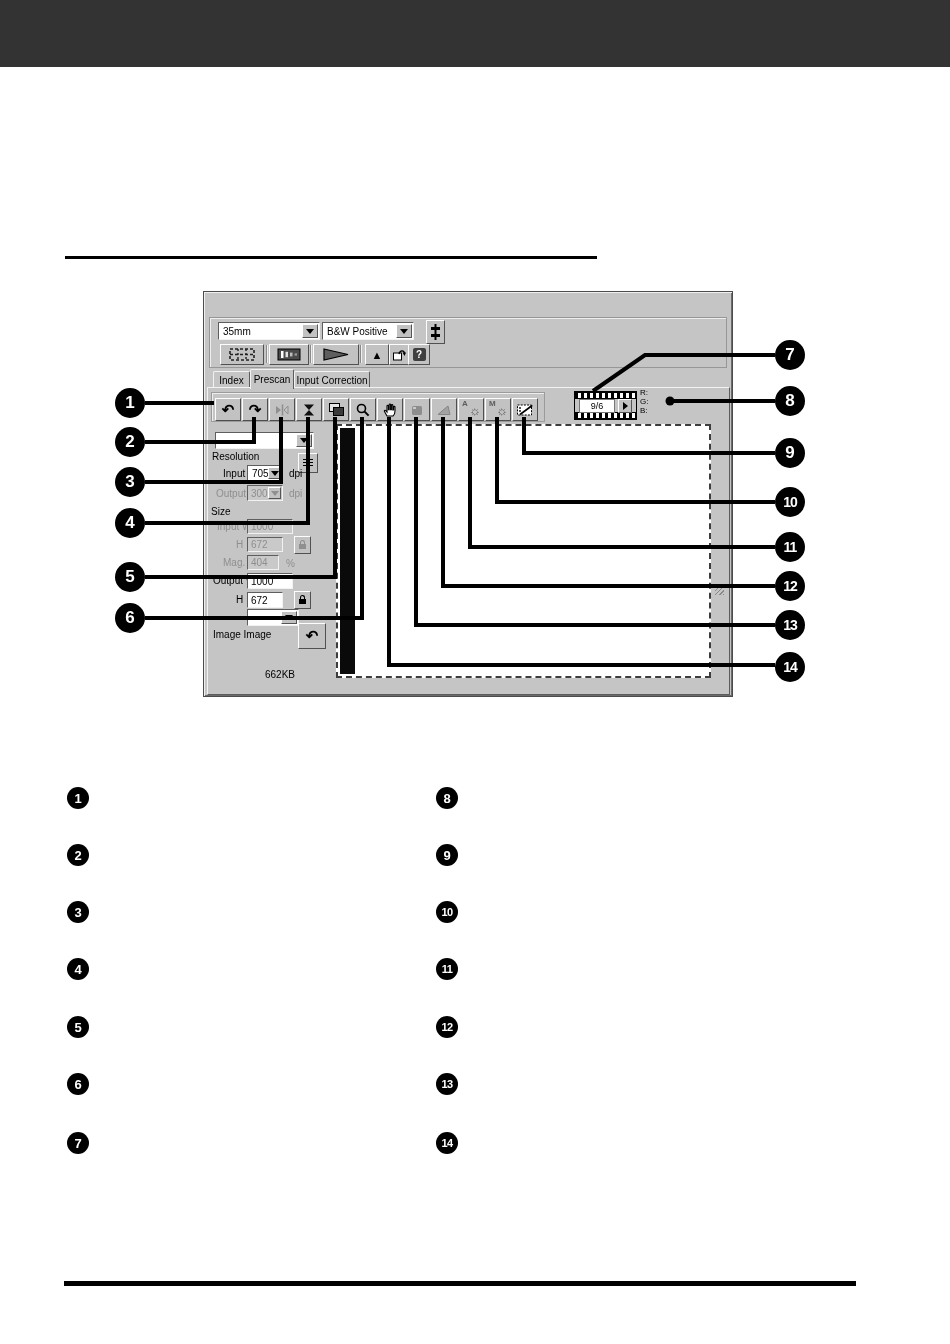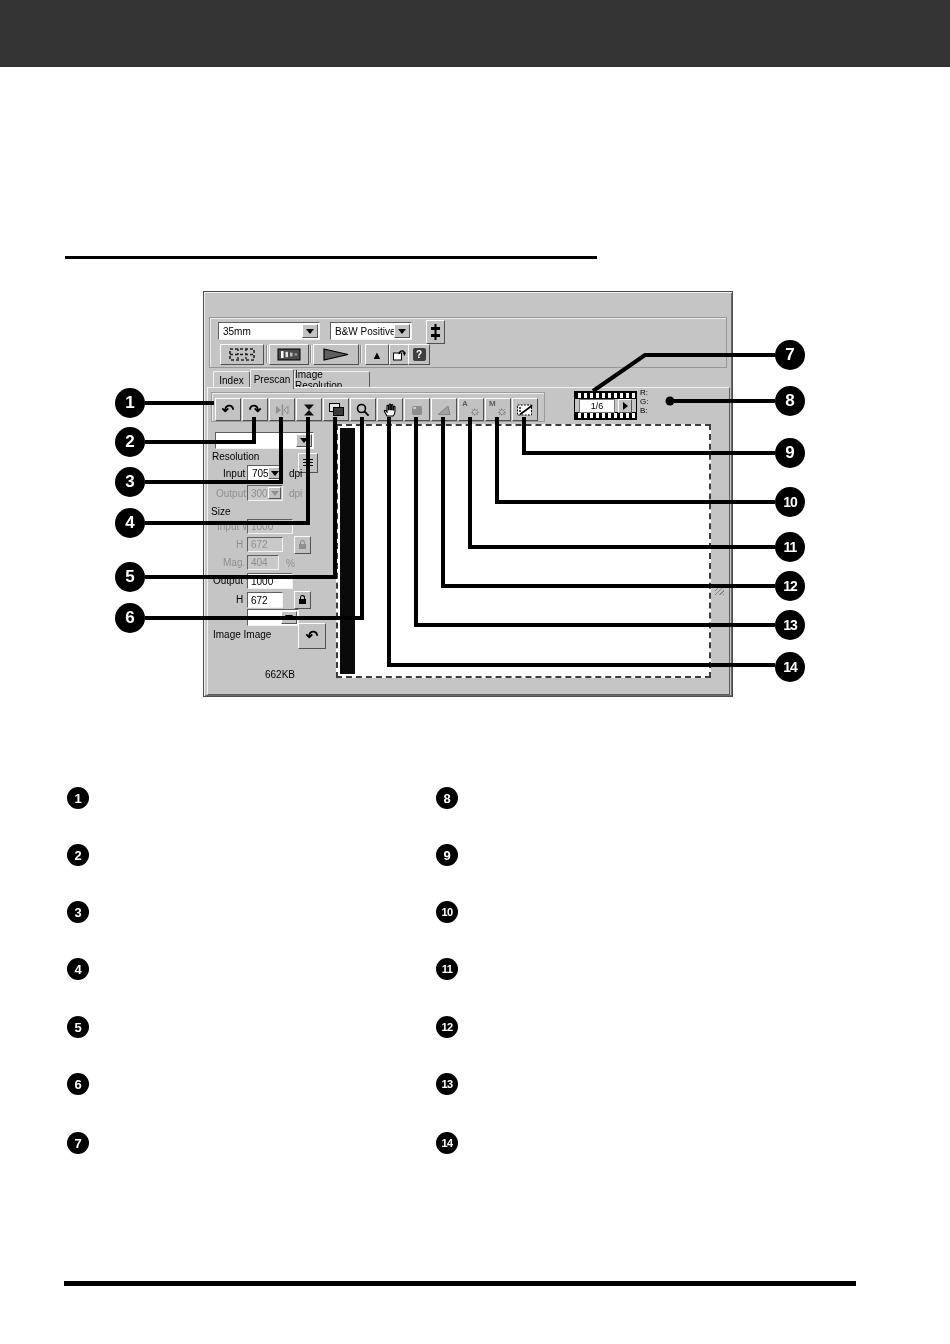--- a/index.html
+++ b/index.html
@@ -118,21 +118,21 @@
   <div class="abs" id="appwin">
 
 
     <div class="abs" id="toolbar-box">
       <div class="combo" style="left:8px;top:4px;width:102px;">
         <span>35mm</span>
         <span class="drop">
             <span class="tri-down"></span>
           </span>
       </div>
-      <div class="combo" style="left:120px;top:4px;width:82px;">
+      <div class="combo" style="left:112px;top:4px;width:92px;">
         <span>B&amp;W Positive</span>
         <span class="drop">
             <span class="tri-down"></span>
           </span>
       </div>
       <div class="pushbtn" style="left:216px;top:2px;width:17px;height:22px;">
         <svg width="13" height="18" viewBox="0 0 13 18">
           <line x1="6.5" y1="1" x2="6.5" y2="17" stroke="#000" stroke-width="2"></line>
           <rect x="2" y="4" width="9" height="3" fill="#000"></rect>
           <rect x="2" y="11" width="9" height="3" fill="#000"></rect>
@@ -179,21 +179,21 @@
       </div>
     </div>
 
     <div class="tab" style="left:9px;top:79px;width:35px;height:16px;">
       <span>Index</span>
     </div>
     <div class="tab" style="left:46px;top:77px;width:42px;height:19px;z-index:2;">
       <span>Prescan</span>
     </div>
     <div class="tab" style="left:90px;top:79px;width:74px;height:16px;">
-      <span>Image Resolution</span>
+      <span>Input Correction</span>
     </div>
 
     <div class="abs" id="tab-page"></div>
 
     <div class="abs" id="minibar"></div>
 
     <div class="tb" style="left:11px;top:106px;">
         <span>↶</span>
       </div>
     <div class="tb" style="left:38px;top:106px;">
@@ -258,21 +258,21 @@
         <circle cx="4" cy="6" r="0.9" fill="#000"></circle>
           <circle cx="4" cy="9" r="0.9" fill="#000"></circle>
         <line x1="4" y1="12.5" x2="15.5" y2="4" stroke="#000" stroke-width="1.6"></line>
         <polygon points="16.5,3 13.5,4 15.8,6.2" fill="#000"></polygon>
       </svg>
     </div>
 
     <div class="abs" id="film-indicator">
       <div class="perf" style="top:0;"></div>
       <div class="perf" style="bottom:0;"></div>
-      <div id="frame-box">1/6</div>
+      <div id="frame-box">9/6</div>
       <div id="frame-next">
           <span class="tri-right"></span>
         </div>
     </div>
     <div class="rgbl" style="top:96px;">R:</div>
     <div class="rgbl" style="top:105px;">G:</div>
     <div class="rgbl" style="top:114px;">B:</div>
 
     <div class="abs" id="panel">
       <div class="combo" style="left:5px;top:8px;width:99px;height:17px;">

